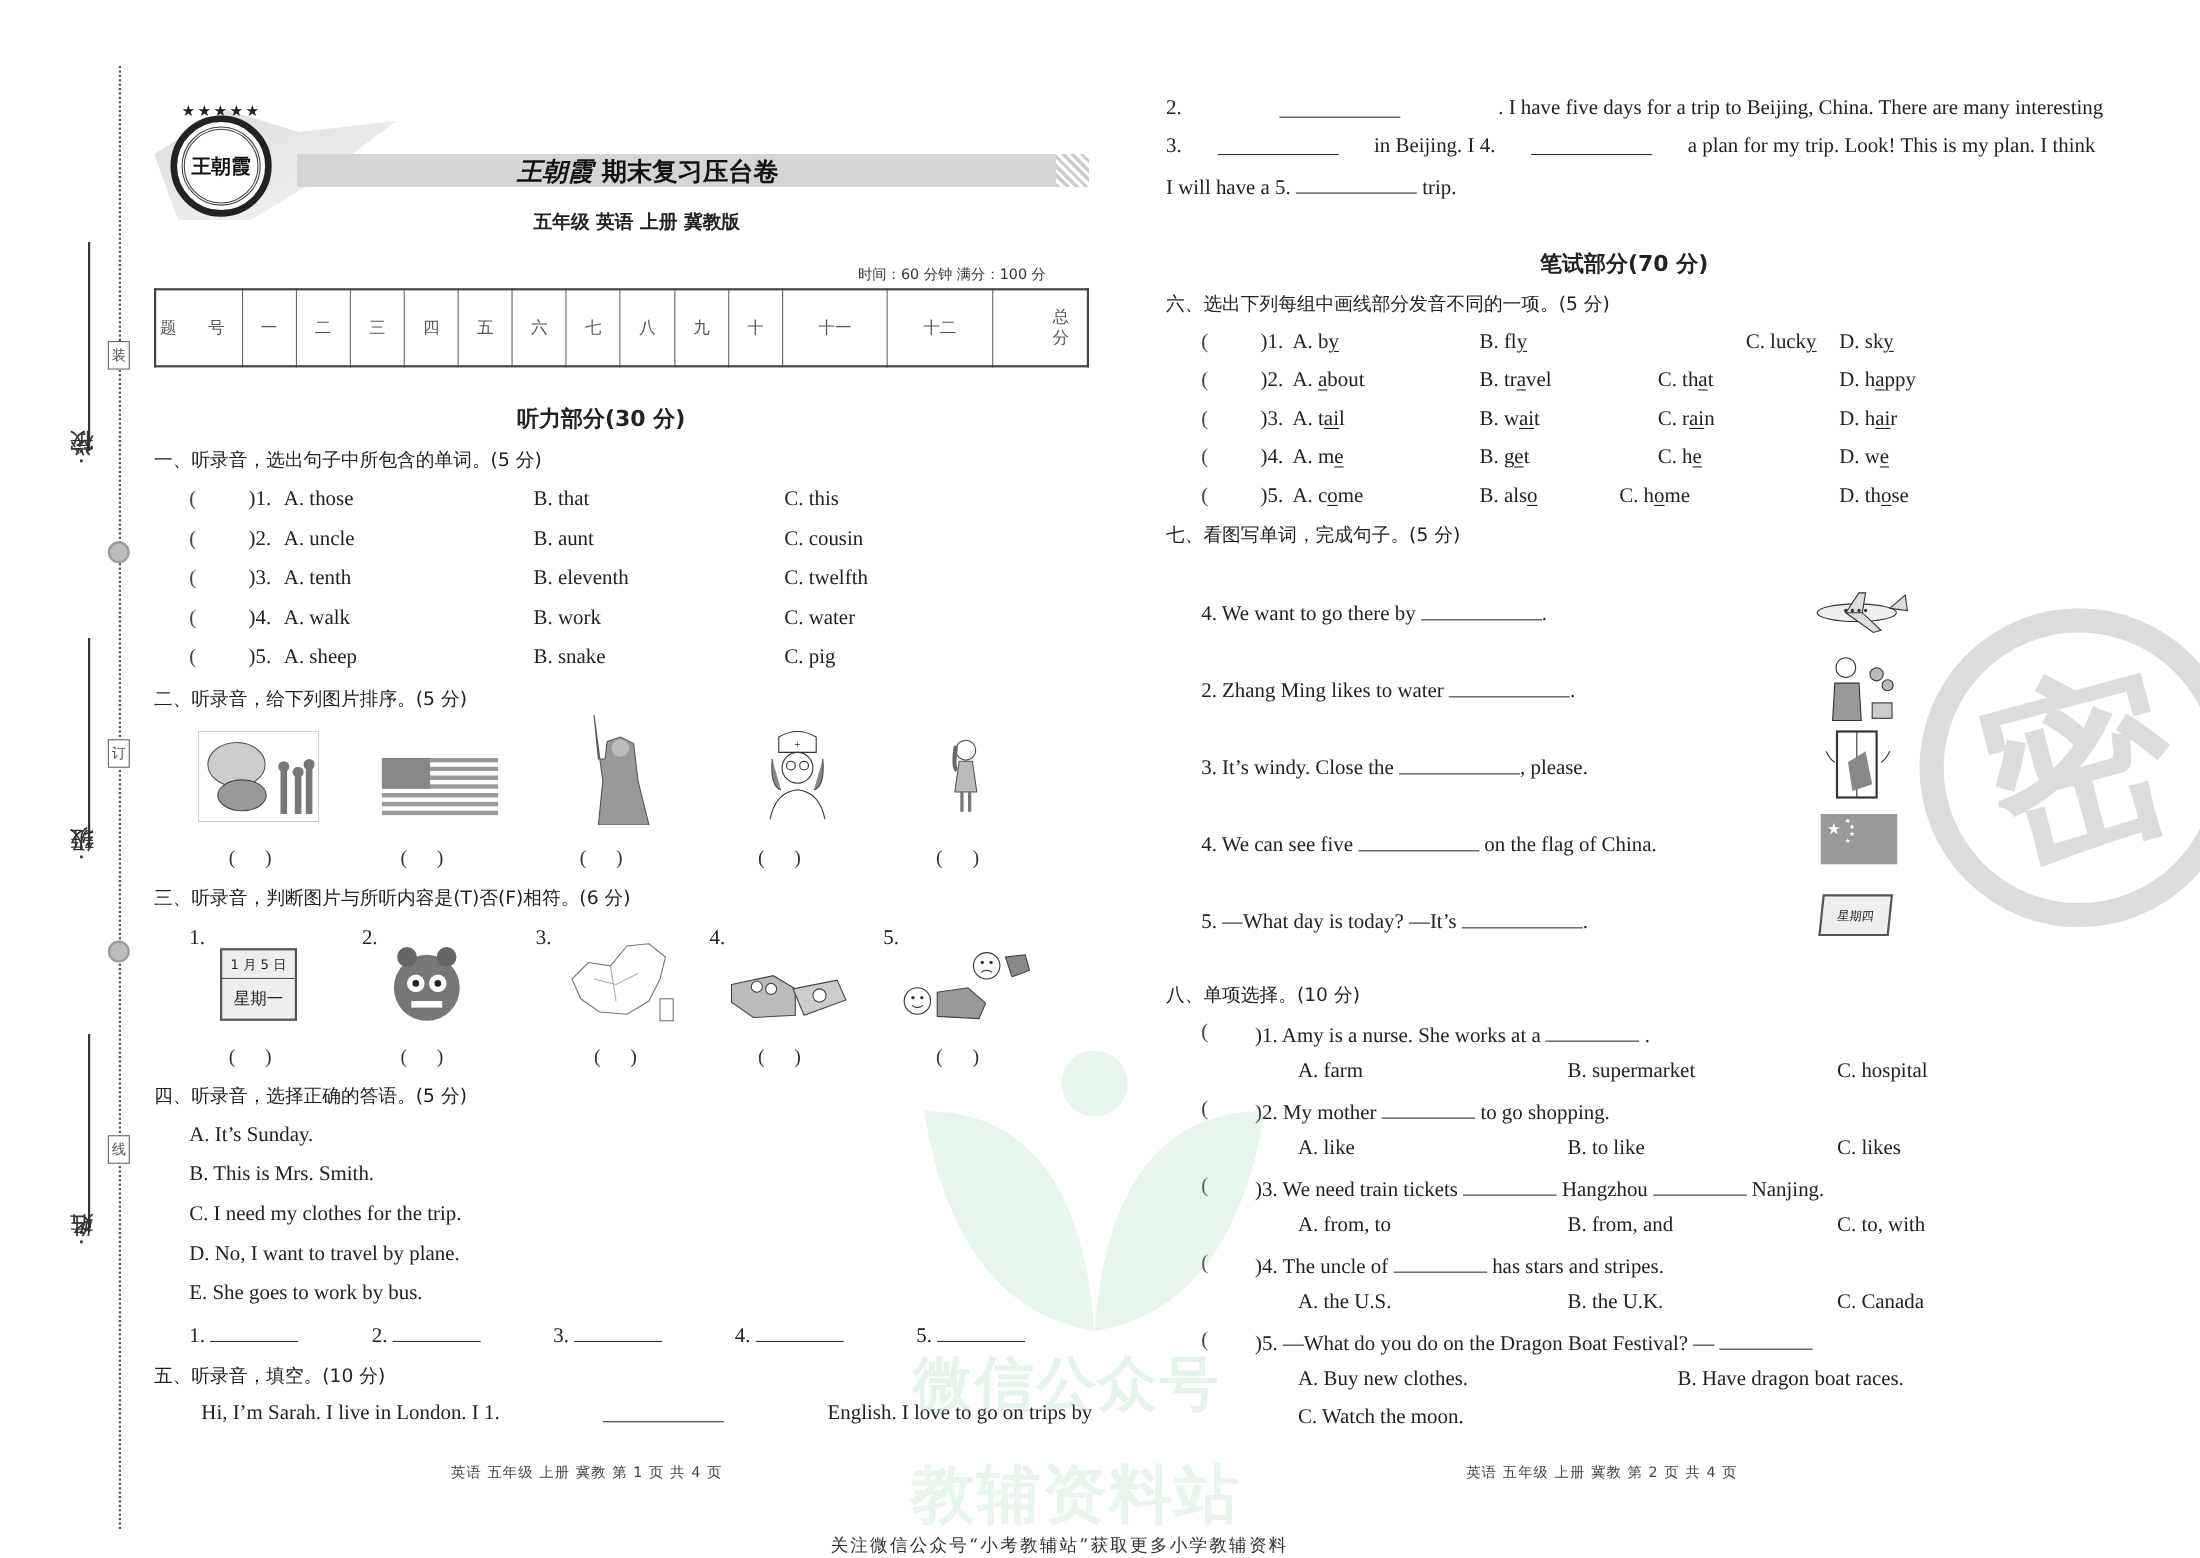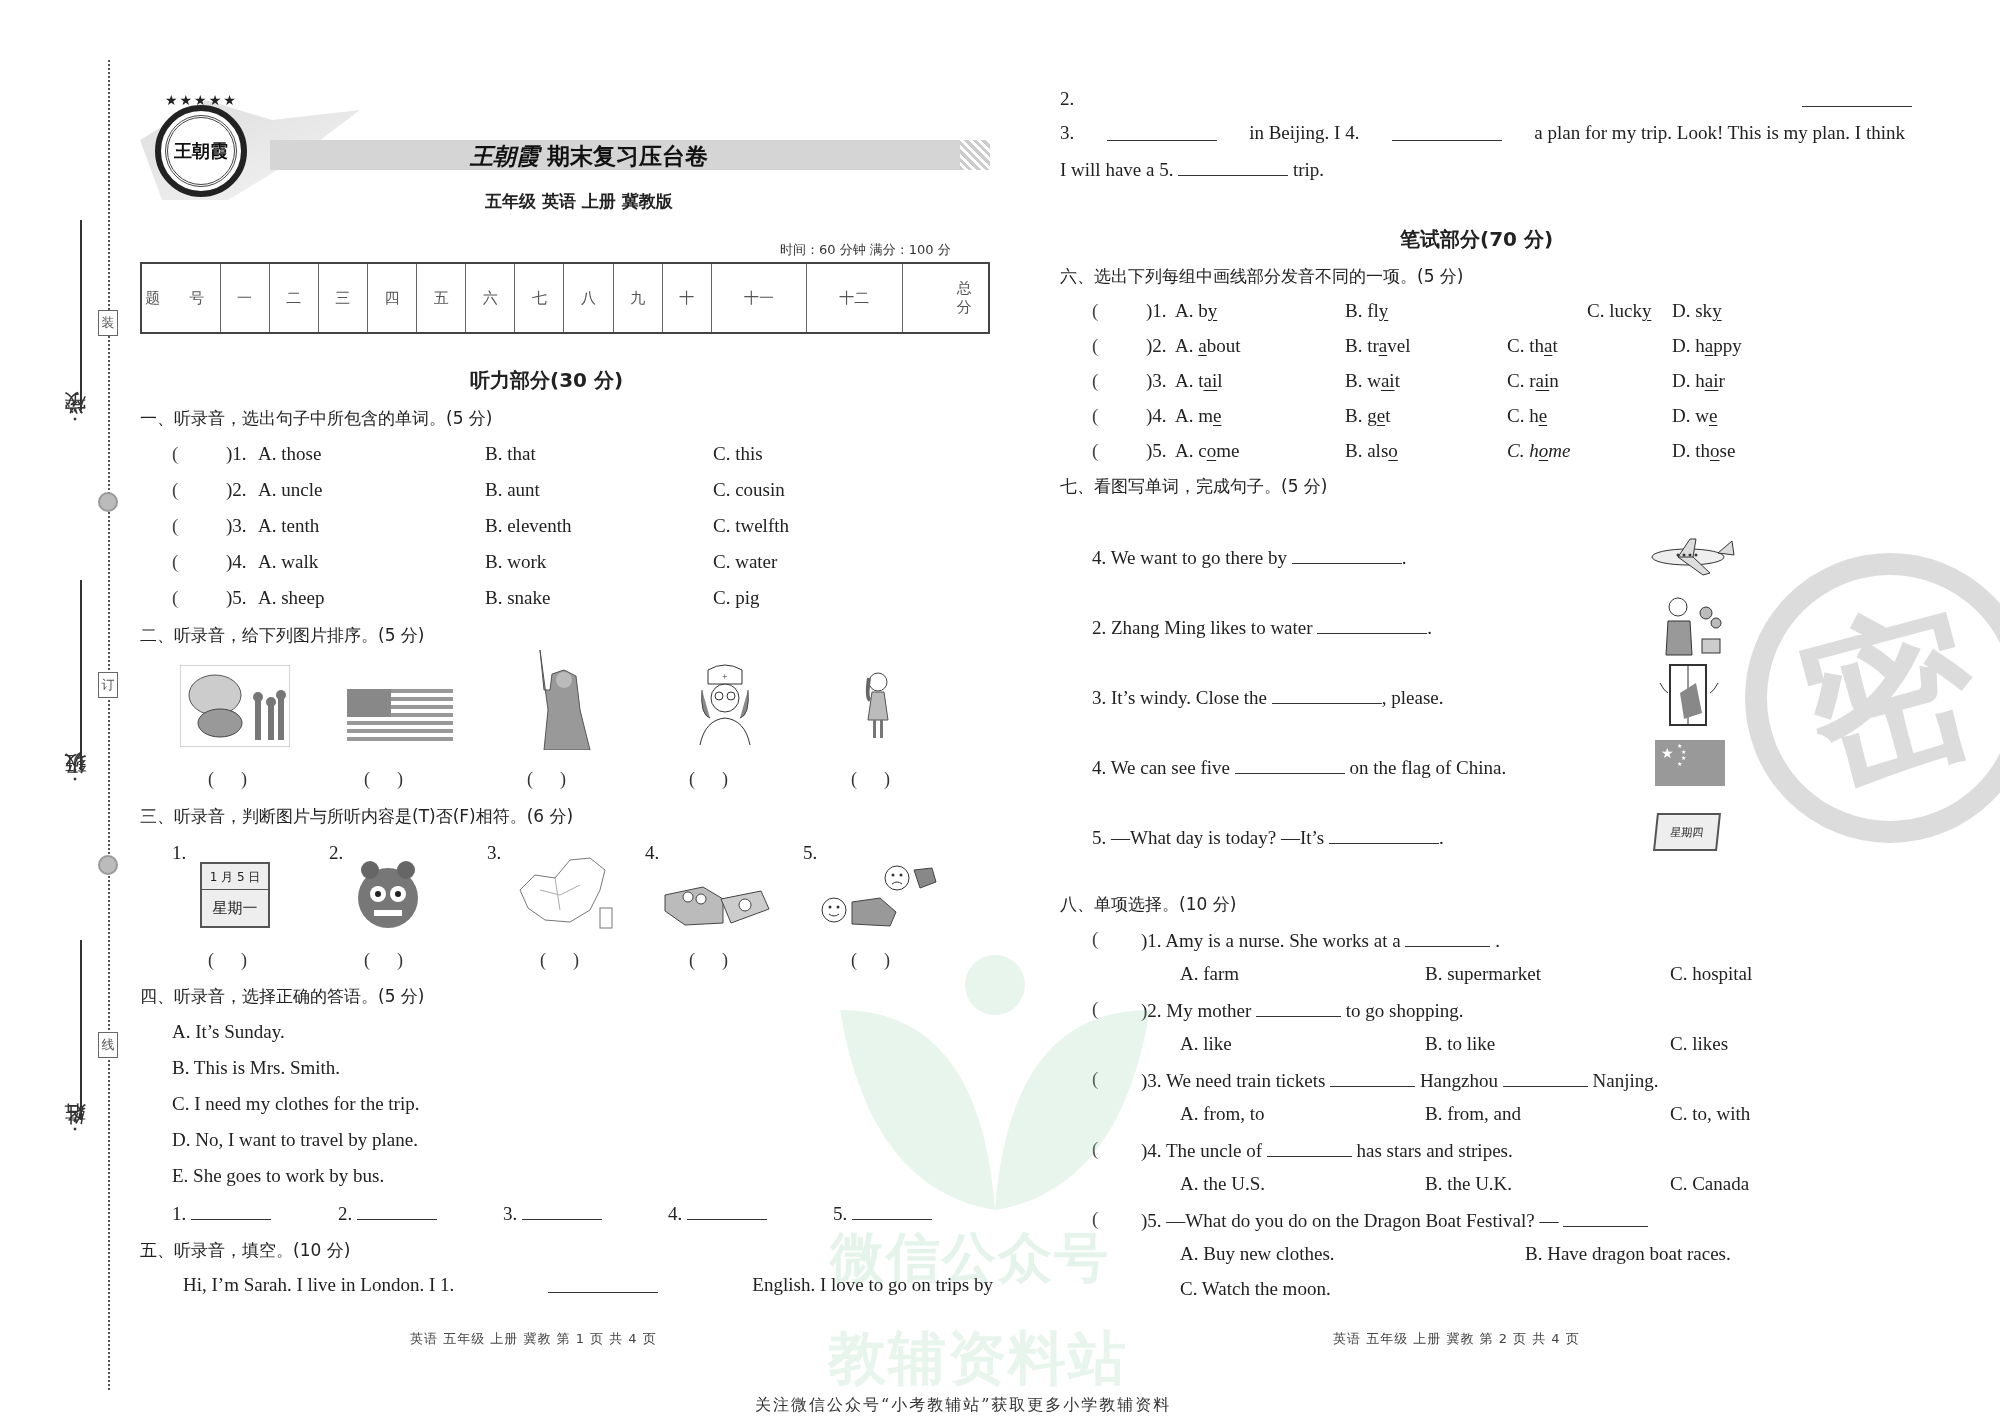--- a/index.html
+++ b/index.html
@@ -257,20 +257,21 @@
 <div class="q-title cn" style="left:140px;top:1239px">五、听录音，填空。(10 分)</div>
 <div class="line18" style="left:183px;top:1274px;width:810px;display:flex;justify-content:space-between;">
   <span>Hi, I’m Sarah. I live in London. I 1.</span>
   <span class="blank" style="width:110px"></span>
   <span>English. I love to go on trips by</span>
 </div>
 
 <div class="line18" style="left:1060px;top:88px;width:852px;display:flex;justify-content:space-between;">
   <span>2.</span>
   <span class="blank" style="width:110px"></span>
+  <span>. I have five days for a trip to Beijing, China. There are many interesting</span>
 </div>
 <div class="line18" style="left:1060px;top:122px;width:845px;display:flex;justify-content:space-between;">
   <span>3.</span>
   <span class="blank" style="width:110px"></span>
   <span>in Beijing. I 4.</span>
   <span class="blank" style="width:110px"></span>
   <span>a plan for my trip. Look! This is my plan. I think</span>
 </div>
 <div class="line18" style="left:1060px;top:157px">
   <span>I will have a 5.</span>
@@ -303,21 +304,21 @@
     <div class="paren" style="left: 1092px; top: 405px;">(</div>
     <div class="line18" style="left: 1146px; top: 405px;">)4.</div>
     <div class="line18" style="left: 1175px; top: 405px;"><span>A. m</span><span class="u">e</span><span></span></div>
     <div class="line18" style="left: 1345px; top: 405px;"><span>B. g</span><span class="u">e</span><span>t</span></div>
     <div class="line18" style="left: 1507px; top: 405px;"><span>C. h</span><span class="u">e</span><span></span></div>
     <div class="line18" style="left: 1672px; top: 405px;"><span>D. w</span><span class="u">e</span><span></span></div>
     <div class="paren" style="left: 1092px; top: 440px;">(</div>
     <div class="line18" style="left: 1146px; top: 440px;">)5.</div>
     <div class="line18" style="left: 1175px; top: 440px;"><span>A. c</span><span class="u">o</span><span>me</span></div>
     <div class="line18" style="left: 1345px; top: 440px;"><span>B. als</span><span class="u">o</span><span></span></div>
-    <div class="line18" style="left: 1507px; top: 440px; font-style: italic;"><span>C. h</span><span class="u">o</span><span>me</span></div>
+    <div class="line18" style="left: 1472px; top: 440px;"><span>C. h</span><span class="u">o</span><span>me</span></div>
     <div class="line18" style="left: 1672px; top: 440px;"><span>D. th</span><span class="u">o</span><span>se</span></div>
   </div>
 
 <div class="q-title cn" style="left:1060px;top:475px">七、看图写单词，完成句子。(5 分)</div>
 <div class="line18" style="left:1092px;top:545px"><span>4. We want to go there by</span> <span class="blank" style="width:110px"></span><span>.</span></div>
 <div class="line18" style="left:1092px;top:615px"><span>2. Zhang Ming likes to water</span> <span class="blank" style="width:110px"></span><span>.</span></div>
 <div class="line18" style="left:1092px;top:685px"><span>3. It’s windy. Close the</span> <span class="blank" style="width:110px"></span><span>, please.</span></div>
 <div class="line18" style="left:1092px;top:755px"><span>4. We can see five</span> <span class="blank" style="width:110px"></span> <span>on the flag of China.</span></div>
 <div class="line18" style="left:1092px;top:825px"><span>5. —What day is today? —It’s</span> <span class="blank" style="width:110px"></span><span>.</span></div>
 

